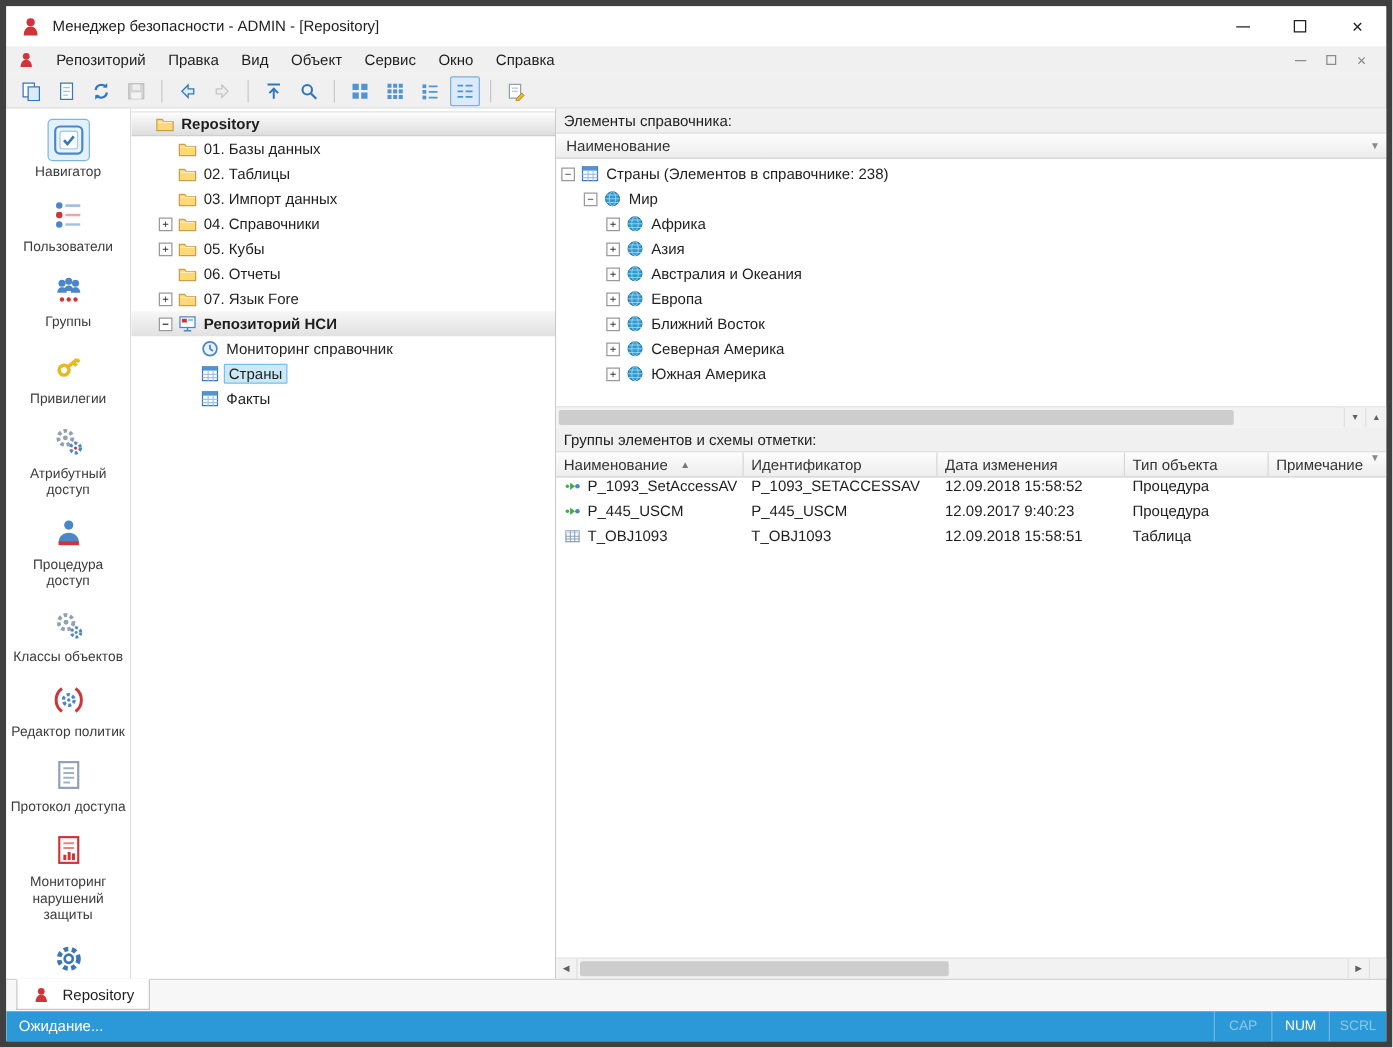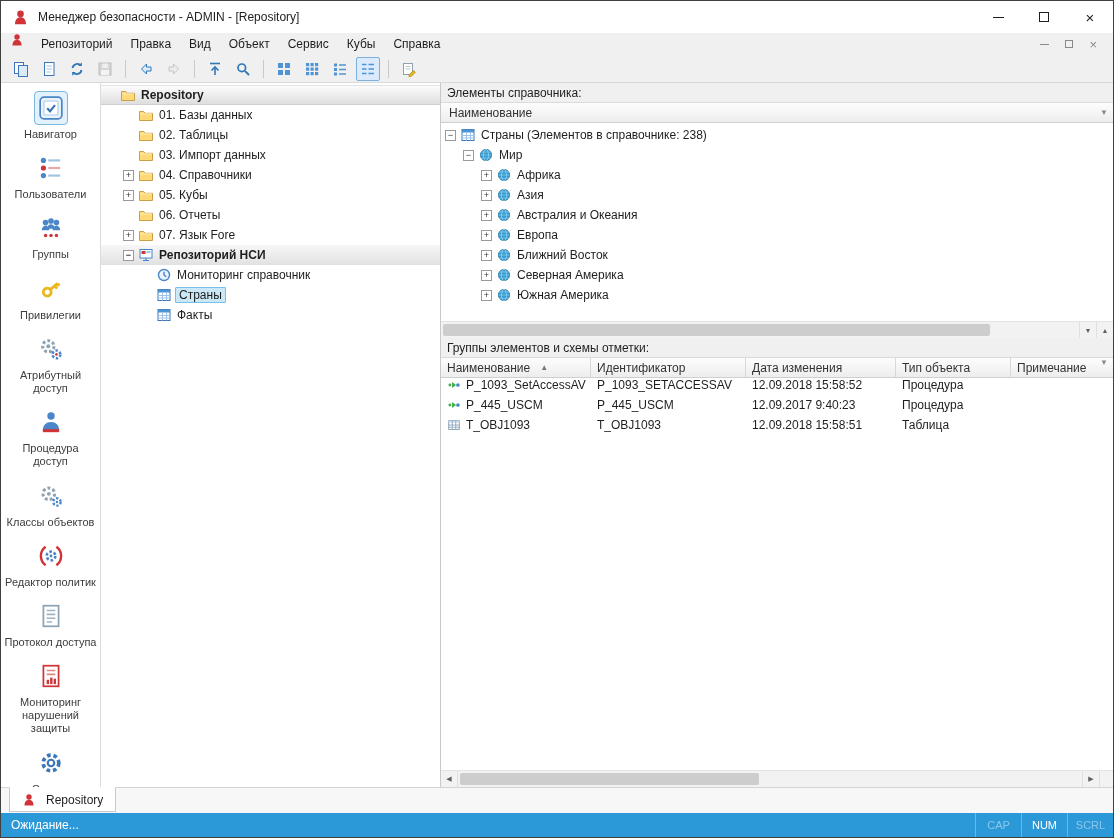--- a/index.html
+++ b/index.html
@@ -1,31 +1,31 @@
 <!DOCTYPE html>
 <html><head>
 <meta charset="utf-8">
 <style>
   *{margin:0;padding:0;box-sizing:border-box}
   html,body{width:1114px;height:838px;overflow:hidden}
   body{font-family:"Liberation Sans",sans-serif;font-size:12px;color:#1e1e1e;background:#fff}
-  .window{width:1114px;height:838px;border:1px solid #404040;display:flex;flex-direction:column;overflow:hidden;background:#fff}
+  .window{width:1114px;height:838px;border:5px solid #404040;display:flex;flex-direction:column;overflow:hidden;background:#fff}
 
   
   .titlebar{height:32px;flex:none;display:flex;align-items:center;background:#fff;padding-left:11px}
   .app-ico{width:17px;height:17px;margin-right:9px;display:inline-flex;flex:none}
   .app-ico svg,.ico svg,.sb-ico svg,.tb-btn svg{width:100%;height:100%}
   .title-text{font-size:12px;color:#1e1e1e}
   .win-controls{margin-left:auto;display:flex;height:100%}
   .win-btn{width:46px;display:flex;align-items:center;justify-content:center;color:#1e1e1e;font-size:15px}
   .glyph-min{width:11px;height:1px;background:#1e1e1e;display:block}
   .glyph-max{width:10px;height:10px;border:1px solid #1e1e1e;display:block}
 
   
-  .menubar{height:22px;flex:none;display:flex;background:#f0f0f0;padding:0 6px}
+  .menubar{height:22px;flex:none;display:flex;align-items:center;background:#f0f0f0;padding:0 6px}
   .menu-ico{width:14px;height:14px;margin:0 8px 0 3px;display:inline-flex;flex:none}
   .menu-ico svg{width:100%;height:100%}
   #menu-items{display:flex;height:100%}
   .menu-item{padding:0 9px;display:inline-flex;align-items:center;color:#1e1e1e}
   .mdi-controls{margin-left:auto;display:flex;gap:16px;align-items:center;padding-right:10px;color:#8a8a8a}
   .glyph-min-sm{width:9px;height:1px;background:#8a8a8a;display:block}
   .glyph-rest{width:8px;height:8px;border:1px solid #8a8a8a;display:block}
   .mdi-x{font-size:13px;line-height:1;color:#8a8a8a}
 
   
@@ -119,21 +119,21 @@
           <circle cx="8" cy="4.6" r="3.1" fill="#d13438"></circle>
           <path d="M2.8 14.4c0-4.3 2.3-6.7 5.2-6.7s5.2 2.4 5.2 6.7z" fill="#d13438"></path>
         </svg>
       </span>
     <nav id="menu-items">
         <span class="menu-item">Репозиторий</span>
         <span class="menu-item">Правка</span>
         <span class="menu-item">Вид</span>
         <span class="menu-item">Объект</span>
         <span class="menu-item">Сервис</span>
-        <span class="menu-item">Кубы</span>
+        <span class="menu-item">Окно</span>
         <span class="menu-item">Справка</span>
       </nav>
     <div class="mdi-controls">
       <span>
           <span class="glyph-min-sm"></span>
         </span>
       <span>
           <span class="glyph-rest"></span>
         </span>
       <span class="mdi-x">×</span>

